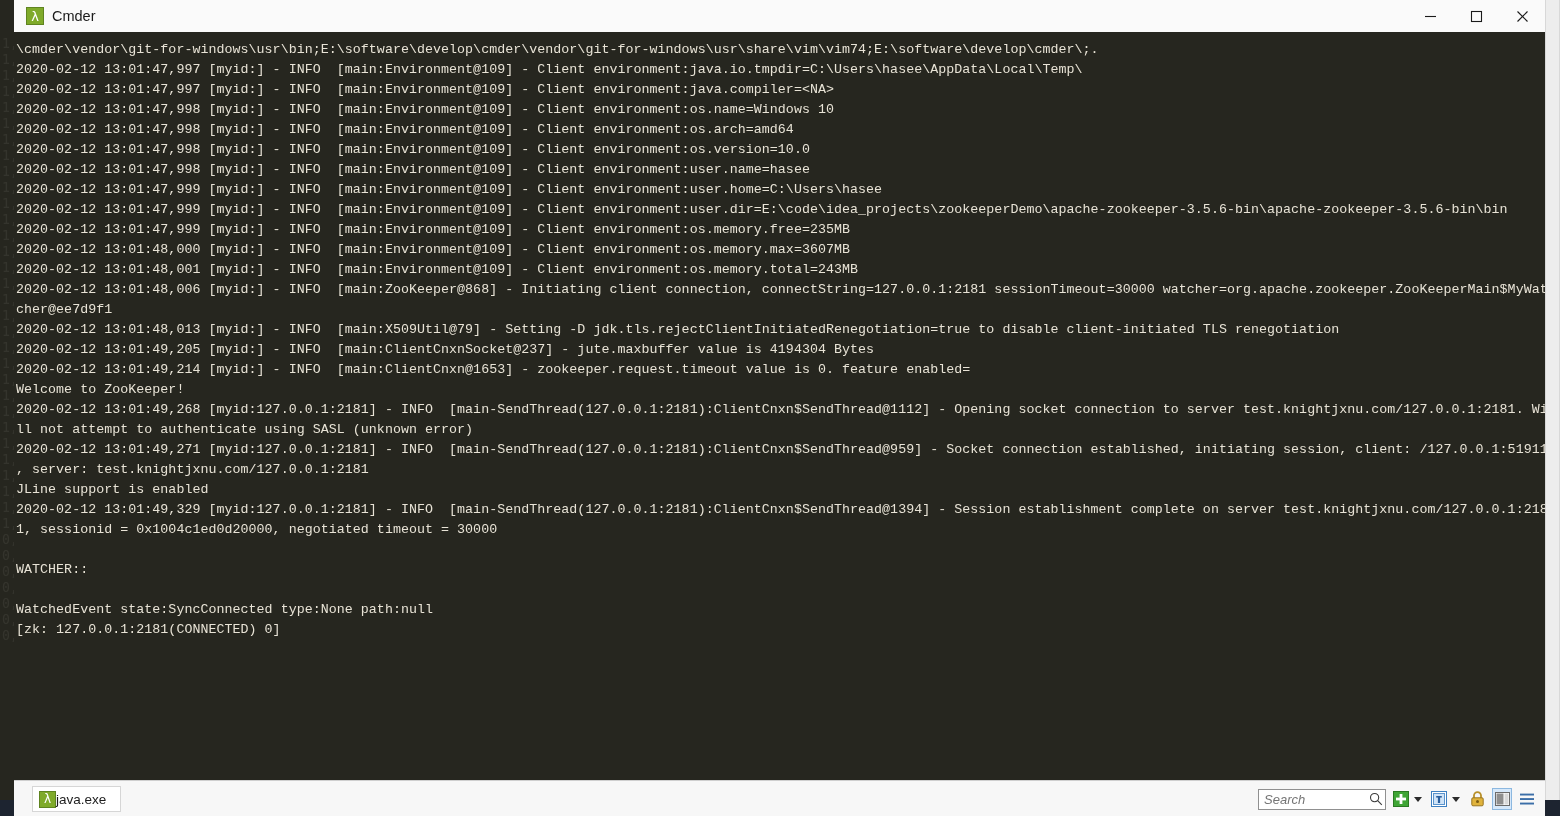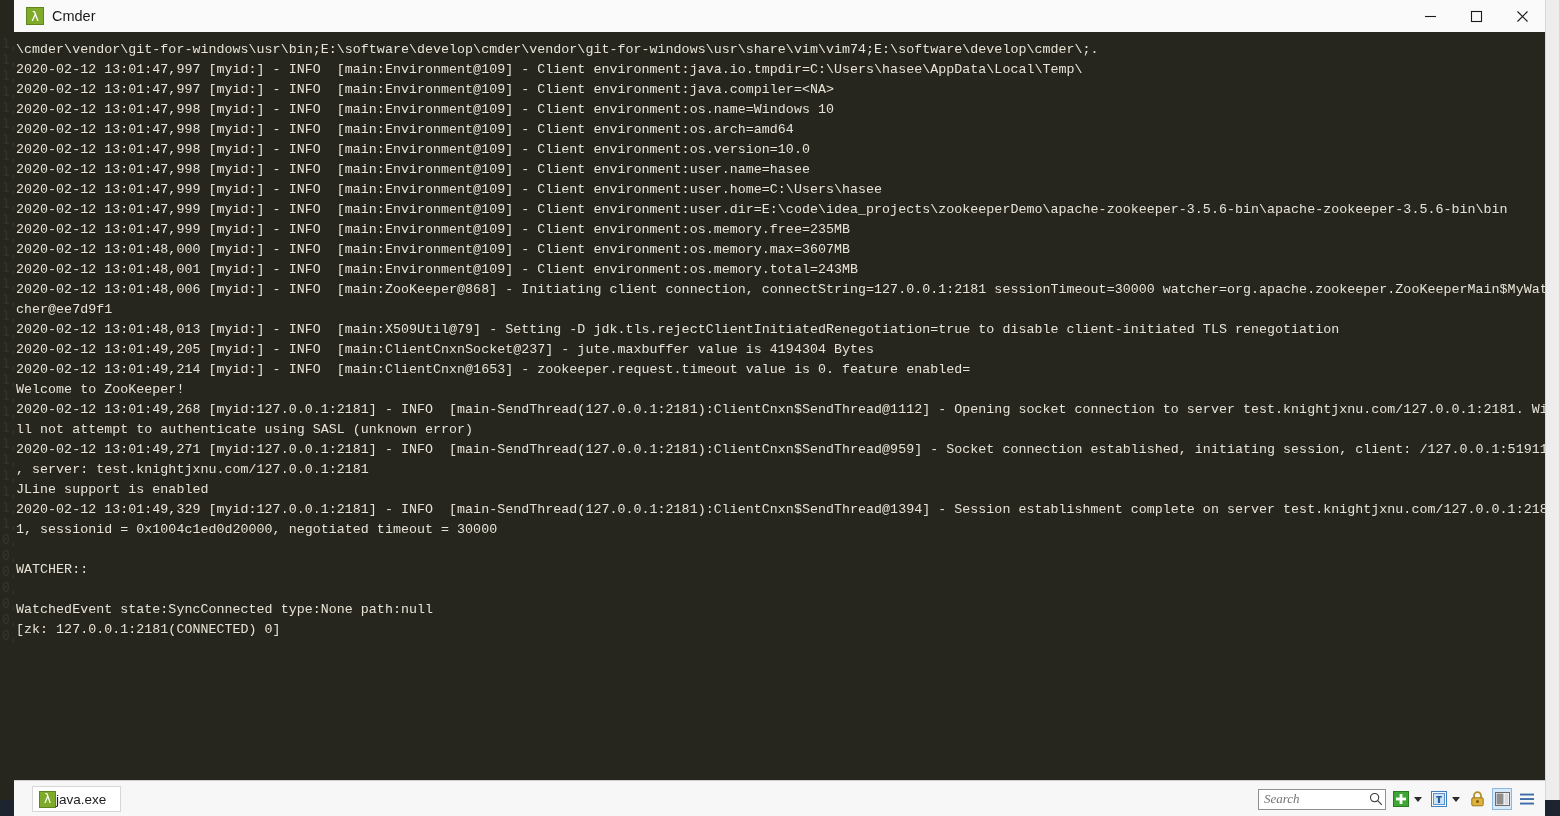--- a/index.html
+++ b/index.html
@@ -209,21 +209,21 @@
     border: 1px solid #909090;
     display: flex;
     align-items: center;
     box-sizing: border-box;
   }
   .search-input {
     flex: 1;
     border: none;
     outline: none;
     background: transparent;
-    font-family: Liberation Serif, serif;
+    font-family: Liberation Sans, sans-serif;
     font-style: italic;
     font-size: 13px;
     color: #5c5c5c;
     padding-left: 5px;
     width: 10px;
   }
   .search-icon {
     width: 18px;
     display: flex;
     align-items: center;

